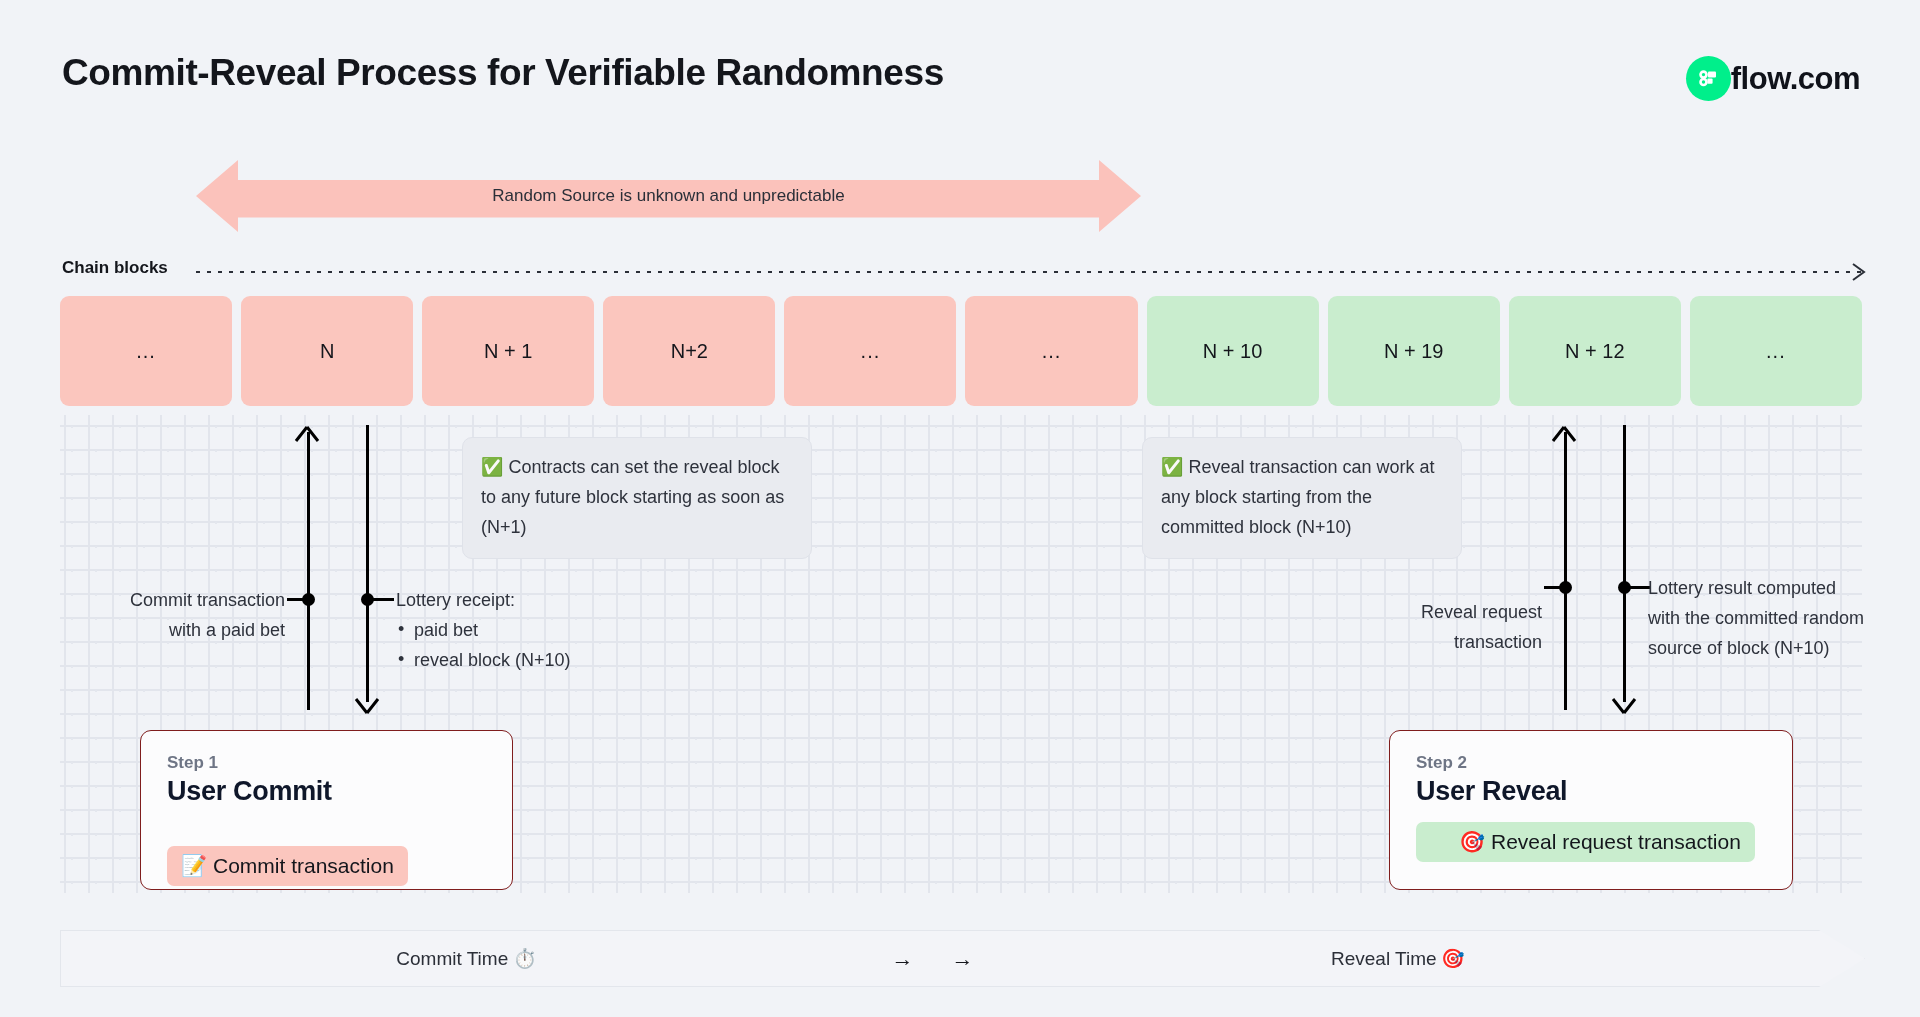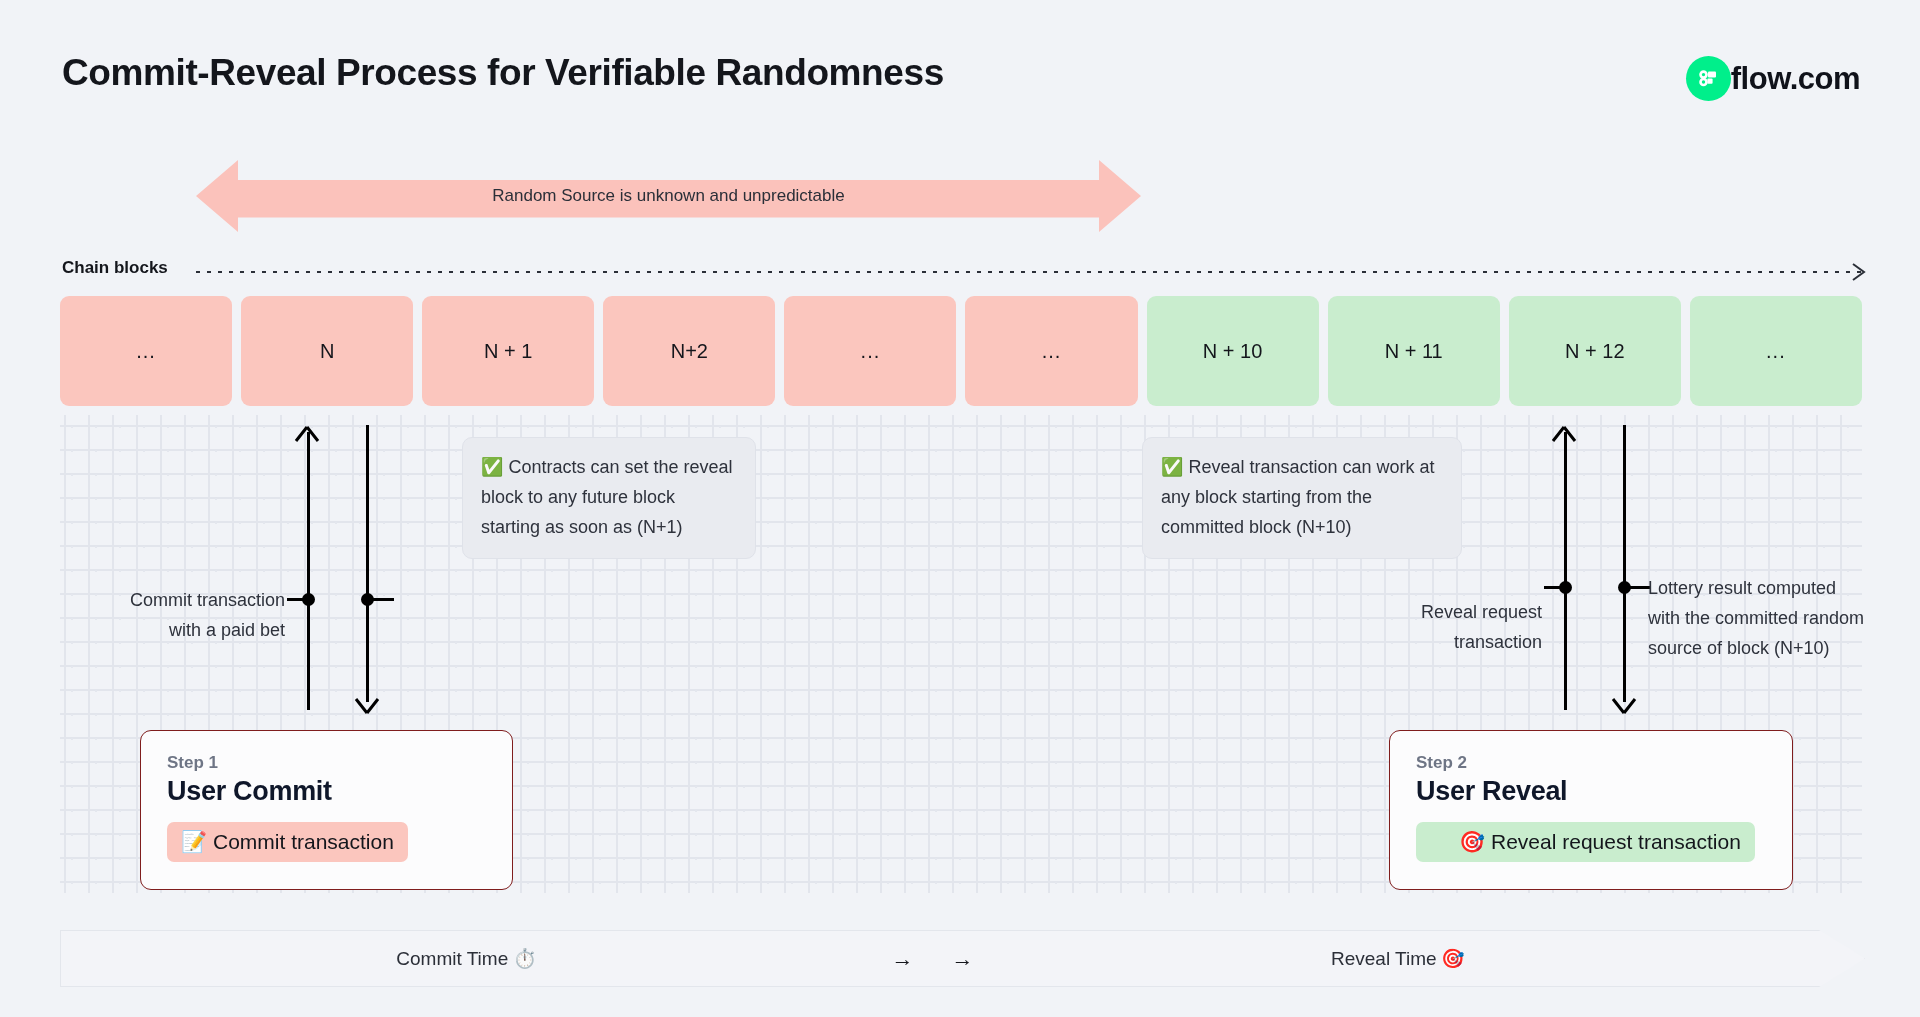--- a/index.html
+++ b/index.html
@@ -82,21 +82,21 @@
   .anno li { position: relative; padding-left: 18px; }
   .anno li::before { content: "•"; position: absolute; left: 2px; top: -1px; font-size: 18px; }
 
   
   .card { position: absolute; background: #fcfcfd; border: 1px solid #7f1d1d;
           border-radius: 11px; padding: 22px 26px 26px 26px; }
   .card .step { font-size: 17px; font-weight: 700; color: #6e7585; margin-bottom: 3px; }
   .card .title { font-size: 27px; font-weight: 700; color: #0f172a; letter-spacing: -0.3px; margin-bottom: 15px; }
   .chip { display: inline-block; border-radius: 7px; padding: 8px 14px;
           font-size: 21px; color: #14161c; white-space: nowrap; }
-  .chip.pink  { background: #fbc6be; }
+  .chip.pink  { background: #fbc6be; margin-top: 24px; }
   .chip.green { background: #c9edce; padding-left: 43px; }
 
   
   #timeline { position: absolute; left: 60px; top: 930px; width: 1805px; height: 57px;
               background: #f3f4f8; border: 1px solid #e3e6ec;
               clip-path: polygon(0 0, calc(100% - 46px) 0, 100% 50%, calc(100% - 46px) 100%, 0 100%);
               display: flex; align-items: center; }
   .tl-cell { flex: 1; text-align: center; font-size: 19px; color: #2b2f38; }
   .tl-arrow { width: 60px; text-align: center; font-size: 22px; color: #14161c; }
 </style>
@@ -146,21 +146,21 @@
     <div class="block pink">
         <span class="dots">...</span>
       </div>
     <div class="block pink">
         <span class="dots">...</span>
       </div>
     <div class="block green">
         <span>N + 10</span>
       </div>
     <div class="block green">
-        <span>N + 11</span>
+        <span>N + 19</span>
       </div>
     <div class="block green">
         <span>N + 12</span>
       </div>
     <div class="block green">
         <span class="dots">...</span>
       </div>
   </div>
 
   <div id="canvas"></div>
@@ -186,35 +186,42 @@
   <div class="conn-stub" style="left:1544px; top:586px; width:27px;"></div>
   <div class="conn-dot" style="left:1559px; top:581px;"></div>
 
   <div class="conn" style="left:1623px; top:425px; height:277px;"></div>
   <svg class="arrowglyph" style="left:1610px; top:688px; width:28px; height:26px;" viewBox="0 0 28 26">
     <path d="M14 25 L25 11 M14 25 L3 11" fill="none" stroke="#000" stroke-width="3"></path>
   </svg>
   <div class="conn-stub" style="left:1624px; top:586px; width:27px;"></div>
   <div class="conn-dot" style="left:1618px; top:581px;"></div>
 
-  <div class="callout" style="left:462px; top:437px; width:294px;">
+  <div class="callout" style="left:462px; top:437px; width:350px;">
     <span class="ok">✅</span>
     <span>Contracts can set the reveal block to any future block starting as soon as (N+1)</span>
   </div>
 
   <div class="callout" style="left:1142px; top:437px; width:320px;">
     <span class="ok">✅</span>
     <span>Reveal transaction can work at any block starting from the committed block (N+10)</span>
   </div>
 
   <div class="anno right-al" style="left:60px; top:585px; width:225px;">
     <div>Commit transaction</div>
     <div>with a paid bet</div>
   </div>
 
+  <div class="anno" style="left:396px; top:585px; width:290px;">
+    <div>Lottery receipt:</div>
+    <ul>
+      <li>paid bet</li>
+      <li>reveal block (N+10)</li>
+    </ul>
+  </div>
 
   <div class="anno right-al" style="left:1320px; top:597px; width:222px;">
     <div>Reveal request</div>
     <div>transaction</div>
   </div>
 
   <div class="anno" style="left:1648px; top:573px; width:225px;">Lottery result computed with the committed random source of block (N+10)</div>
 
   <div class="card" style="left:140px; top:730px; width:373px; height:160px;">
     <div class="step">Step 1</div>

